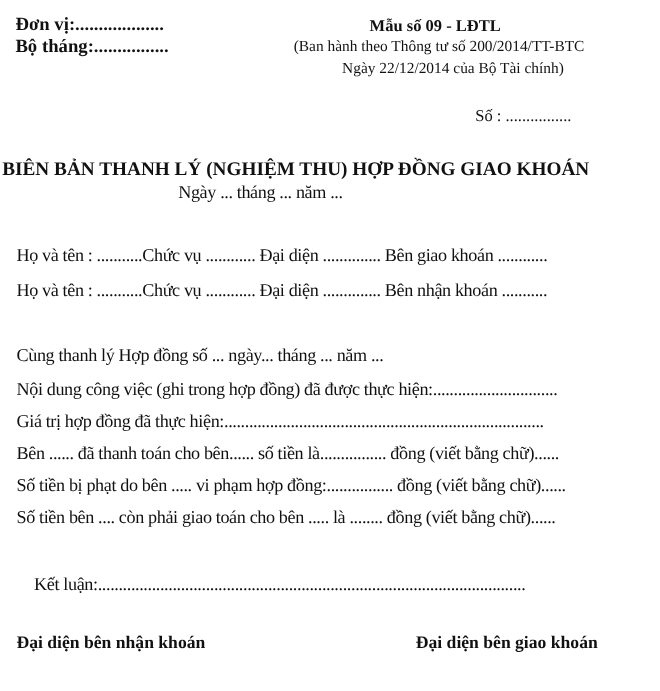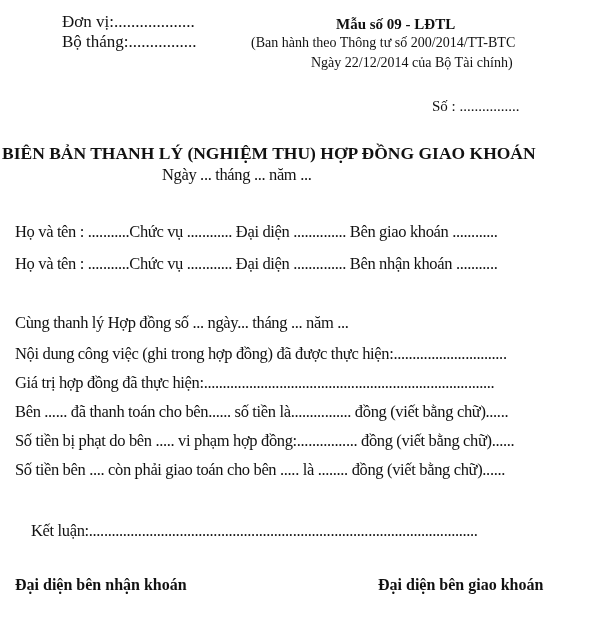--- a/index.html
+++ b/index.html
@@ -1,36 +1,36 @@
 <!DOCTYPE html>
 <html><head>
 <meta charset="utf-8">
 <style>
   html, body { margin:0; padding:0; background:#ffffff; }
   body { width:600px; height:628px; position:relative; overflow:hidden;
          font-family:"Liberation Serif", "DejaVu Serif", serif; color:#111; }
   .abs { position:absolute; white-space:nowrap; }
   .bold { font-weight:bold; }
   .ital { font-style:italic;margin-top:48px; }
-  .hdr-left { font-size:17px; font-weight:normal; line-height:20px;margin-left:48px; }
+  .hdr-left { font-size:17px; font-weight:bold; line-height:20px; }
   .hdr-right { font-size:14px; line-height:20px; text-align:center; }
   .title { font-size:17.5px; font-weight:bold; }
   .body-line { font-size:16.5px; letter-spacing:-0.35px; }
   .sig { font-size:16px; }
 </style>
 </head>
 <body>
 
 <div>
 
   <div class="abs hdr-left" style="left:14px; top:12px;">Đơn vị:...................</div>
   <div class="abs hdr-left" style="left:14px; top:32px;">Bộ tháng:................</div>
 
   <div class="abs hdr-right bold" style="left:300px; width:300px; top:14px; font-size:15px; text-align:left; padding-left:36px;">Mẫu số 09 - LĐTL</div>
-  <div class="abs hdr-right" style="left:251px; top:33px;">(Ban hành theo Thông tư số 200/2014/TT-BTC</div>
+  <div class="abs hdr-right" style="left:267px; top:33px;">(Ban hành theo Thông tư số 200/2014/TT-BTC</div>
   <div class="abs hdr-right" style="left:311px; top:53px;">Ngày 22/12/2014 của Bộ Tài chính)</div>
   <div class="abs hdr-right" style="left:432px; top:96px; font-size:15px;">Số : ................</div>
 
   <div class="abs title" style="left:2px; top:143px;">BIÊN BẢN THANH LÝ (NGHIỆM THU) HỢP ĐỒNG GIAO KHOÁN</div>
   <div class="abs body-line" style="left:162px; top:165px;">Ngày ... tháng ... năm ...</div>
 
   <div class="abs body-line" style="left:15px; top:222px;">Họ và tên : ...........Chức vụ ............ Đại diện .............. Bên giao khoán ............</div>
   <div class="abs body-line" style="left:15px; top:254px;">Họ và tên : ...........Chức vụ ............ Đại diện .............. Bên nhận khoán ...........</div>
 
   <div class="abs body-line" style="left:15px; top:313px;">Cùng thanh lý Hợp đồng số ... ngày... tháng ... năm ...</div>

